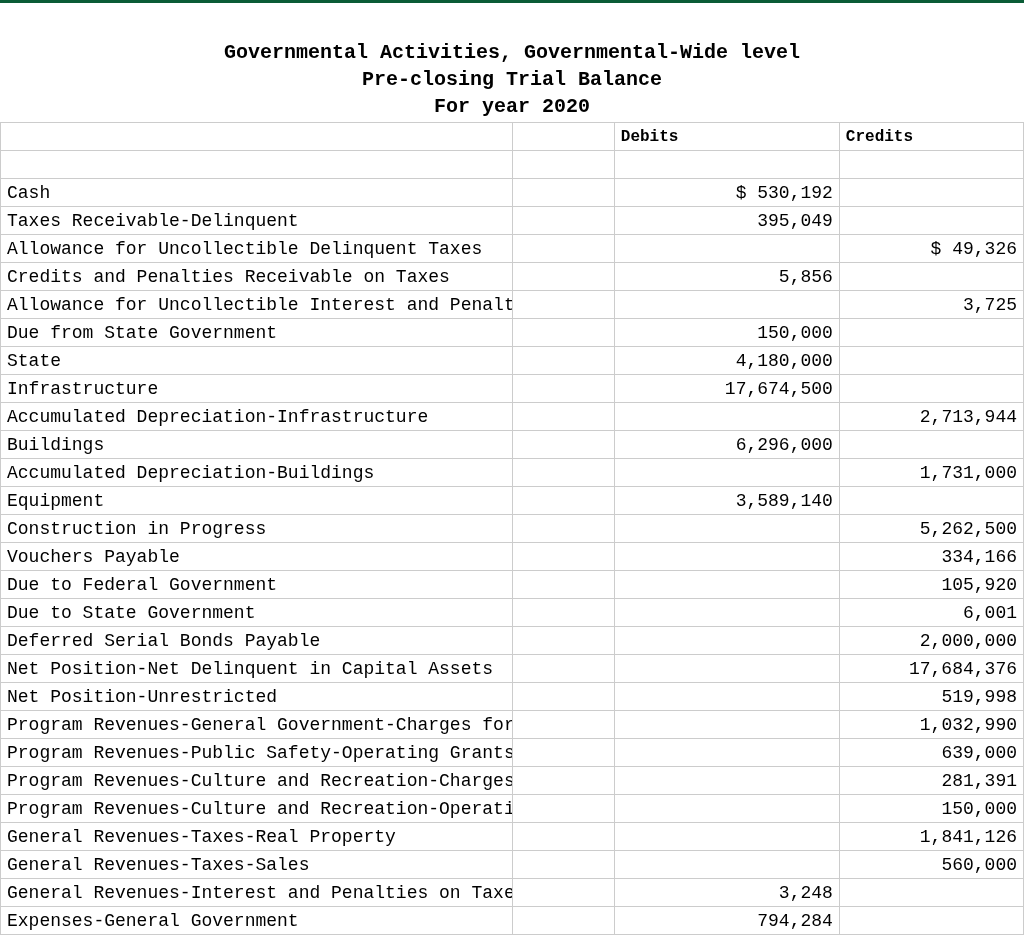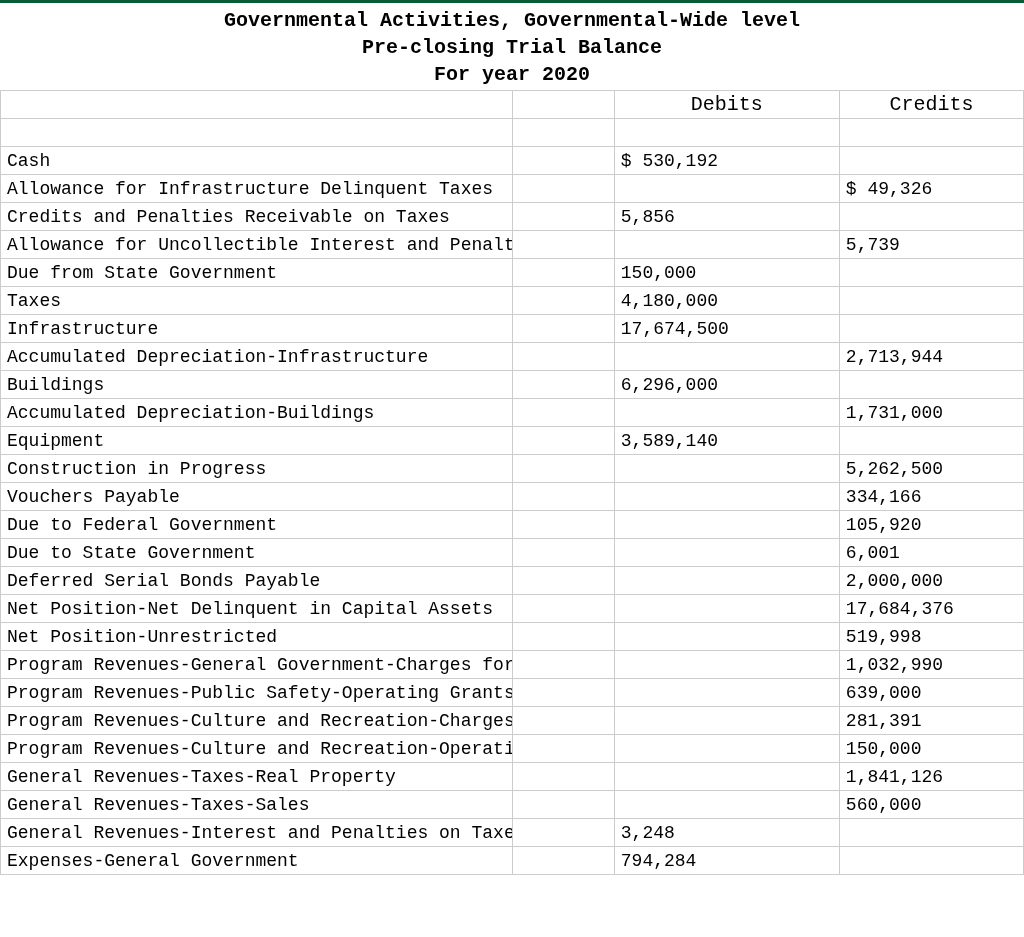--- a/index.html
+++ b/index.html
@@ -13,49 +13,51 @@
   .sheet {
     width: 1024px;
     border-top: 3px solid #0a5c36;
   }
   .title-block {
     text-align: center;
     font-weight: bold;
     font-size: 20px;
     line-height: 1.35;
     padding: 4px 0 2px 0;
+    margin-top: 32px;
   }
   table {
     width: 100%;
     border-collapse: collapse;
     table-layout: fixed;
   }
   col.desc { width: 50%; }
   col.stub { width: 10%; }
   col.deb  { width: 22%; }
   col.cre  { width: 18%; }
   th, td {
     border: 1px solid #ccc;
     padding: 2px 6px;
     height: 23px;
     vertical-align: middle;
     white-space: nowrap;
     overflow: hidden;
   }
   th {
-    font-weight: normal;
-    text-align: center;
+    font-weight: bold;
+    text-align: left;
     font-family: "Courier New", Courier, monospace;
-    font-size: 20px;
+    font-size: 16px;
   }
   td.desc {
     text-align: left;
     font-size: 18px;
   }
   td.num {
+    text-align: right;
     font-size: 18px;
   }
   tr.blank td { height: 23px; }
 </style>
 </head>
 <body>
 
 <div class="sheet">
 
   <div class="title-block">
@@ -87,45 +89,51 @@
           <td></td>
       </tr>
 
     <tr>
           <td class="desc">Cash</td>
           <td></td>
           <td class="num">$ 530,192</td>
           <td class="num"></td>
         </tr>
         <tr>
-          <td class="desc">Allowance for Infrastructure Delinquent Taxes</td>
+          <td class="desc">Taxes Receivable-Delinquent</td>
+          <td></td>
+          <td class="num">395,049</td>
+          <td class="num"></td>
+        </tr>
+        <tr>
+          <td class="desc">Allowance for Uncollectible Delinquent Taxes</td>
           <td></td>
           <td class="num"></td>
           <td class="num">$ 49,326</td>
         </tr>
         <tr>
           <td class="desc">Credits and Penalties Receivable on Taxes</td>
           <td></td>
           <td class="num">5,856</td>
           <td class="num"></td>
         </tr>
         <tr>
           <td class="desc">Allowance for Uncollectible Interest and Penalties</td>
           <td></td>
           <td class="num"></td>
-          <td class="num">5,739</td>
+          <td class="num">3,725</td>
         </tr>
         <tr>
           <td class="desc">Due from State Government</td>
           <td></td>
           <td class="num">150,000</td>
           <td class="num"></td>
         </tr>
         <tr>
-          <td class="desc">Taxes</td>
+          <td class="desc">State</td>
           <td></td>
           <td class="num">4,180,000</td>
           <td class="num"></td>
         </tr>
         <tr>
           <td class="desc">Infrastructure</td>
           <td></td>
           <td class="num">17,674,500</td>
           <td class="num"></td>
         </tr>

